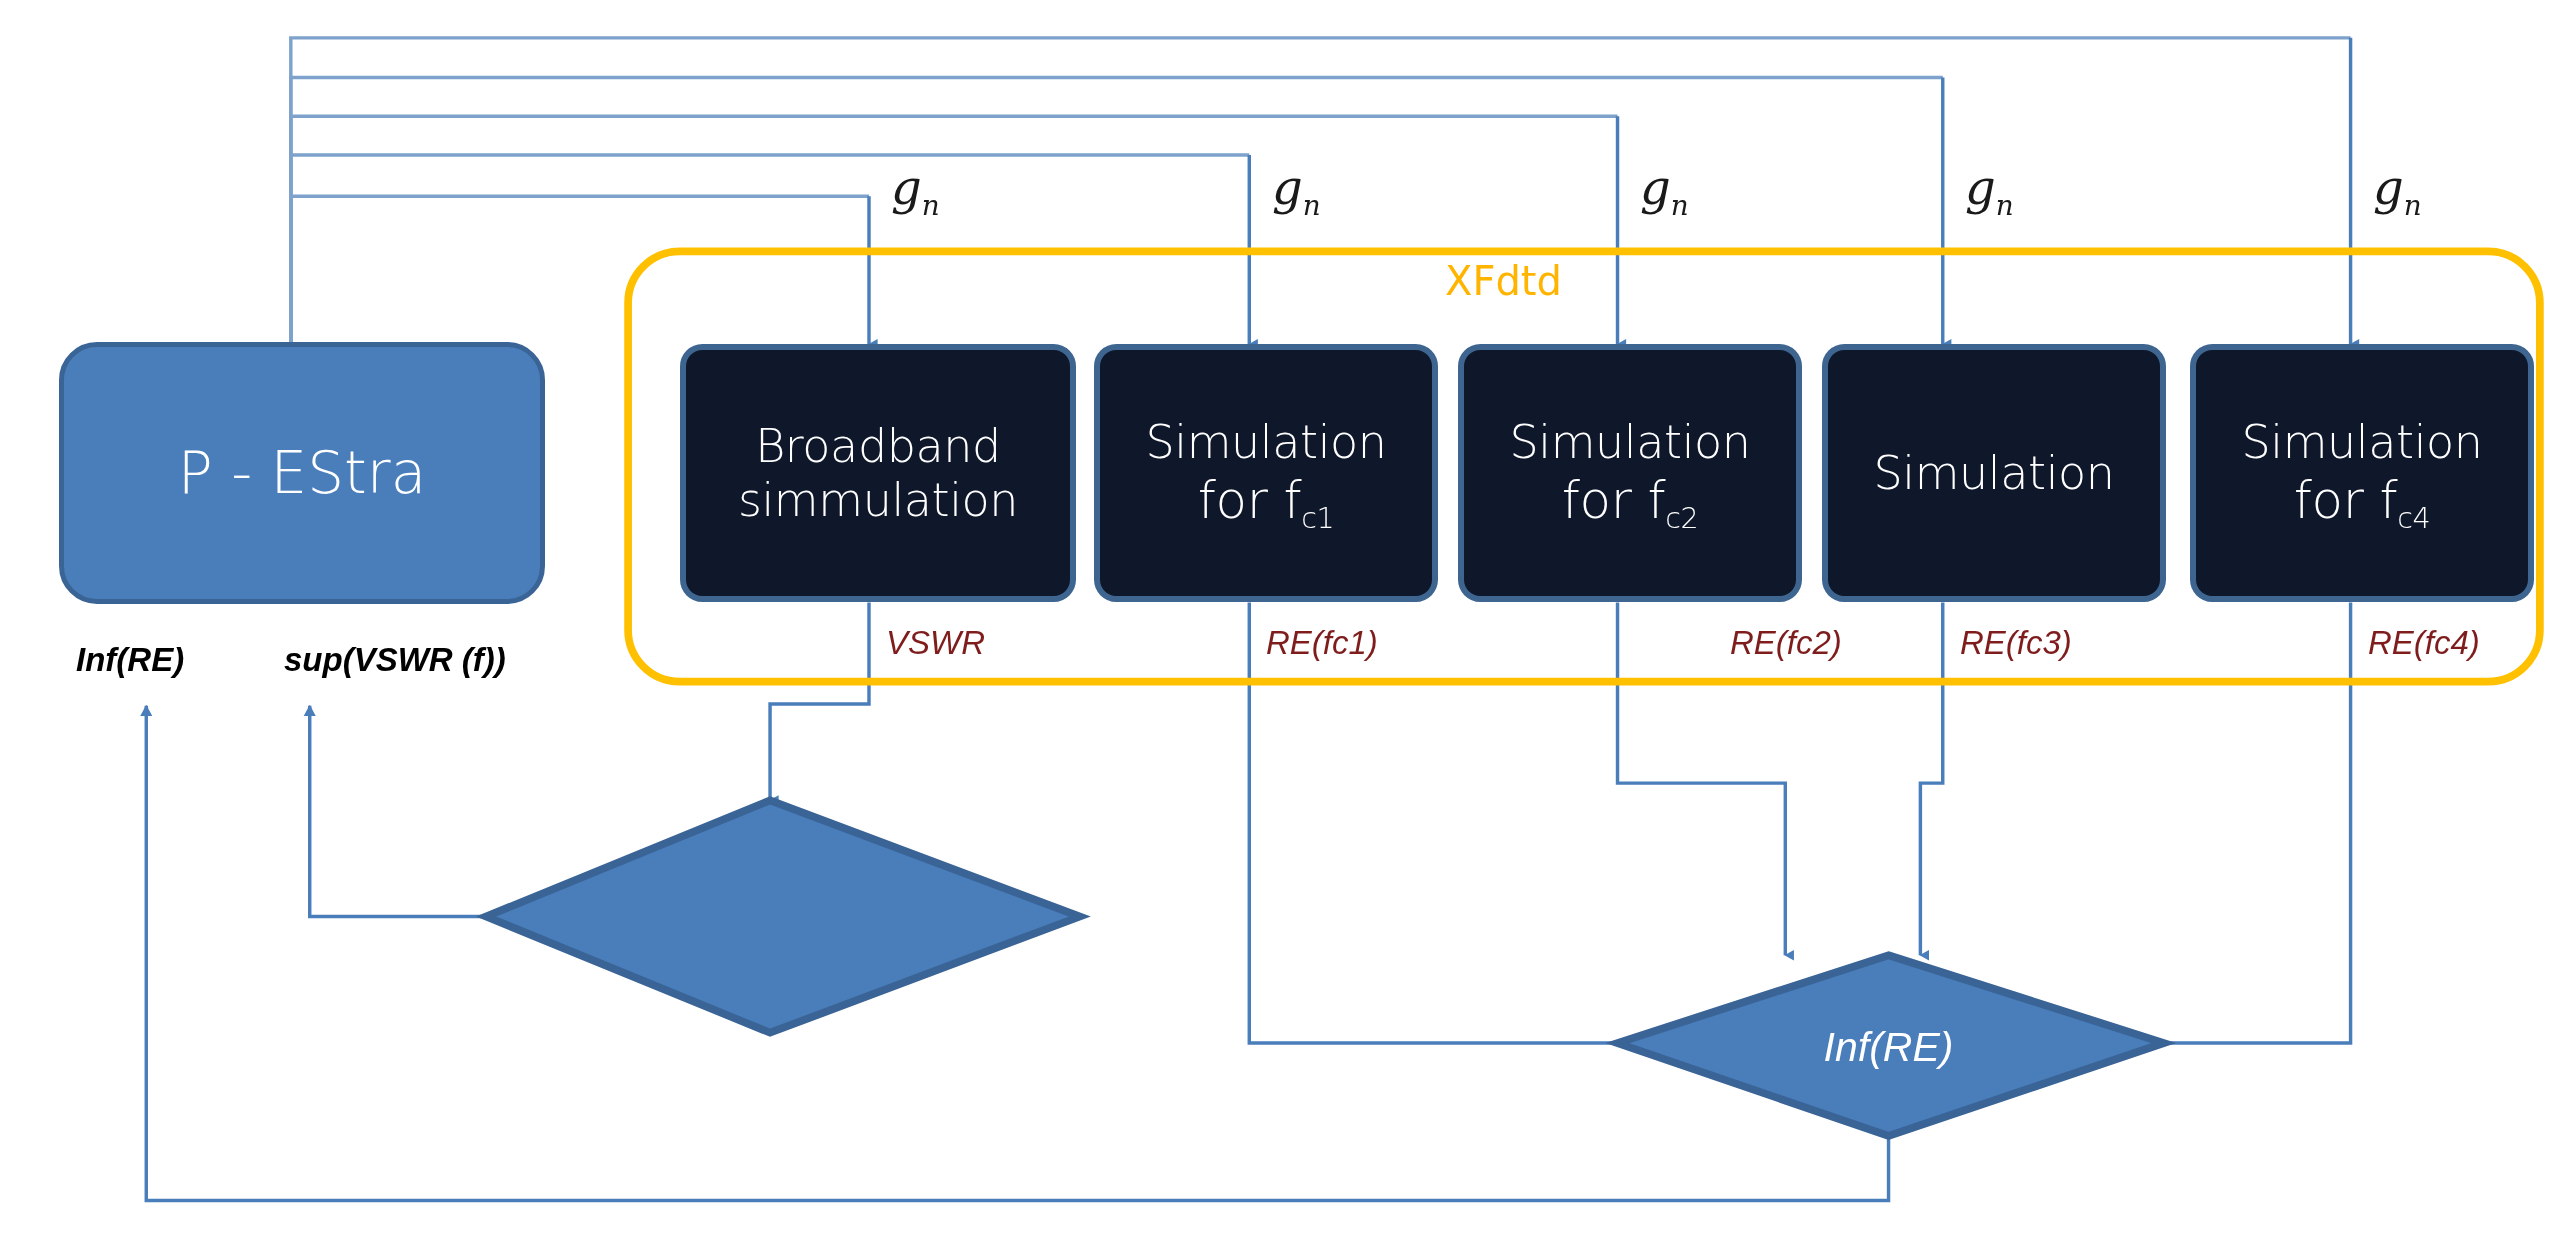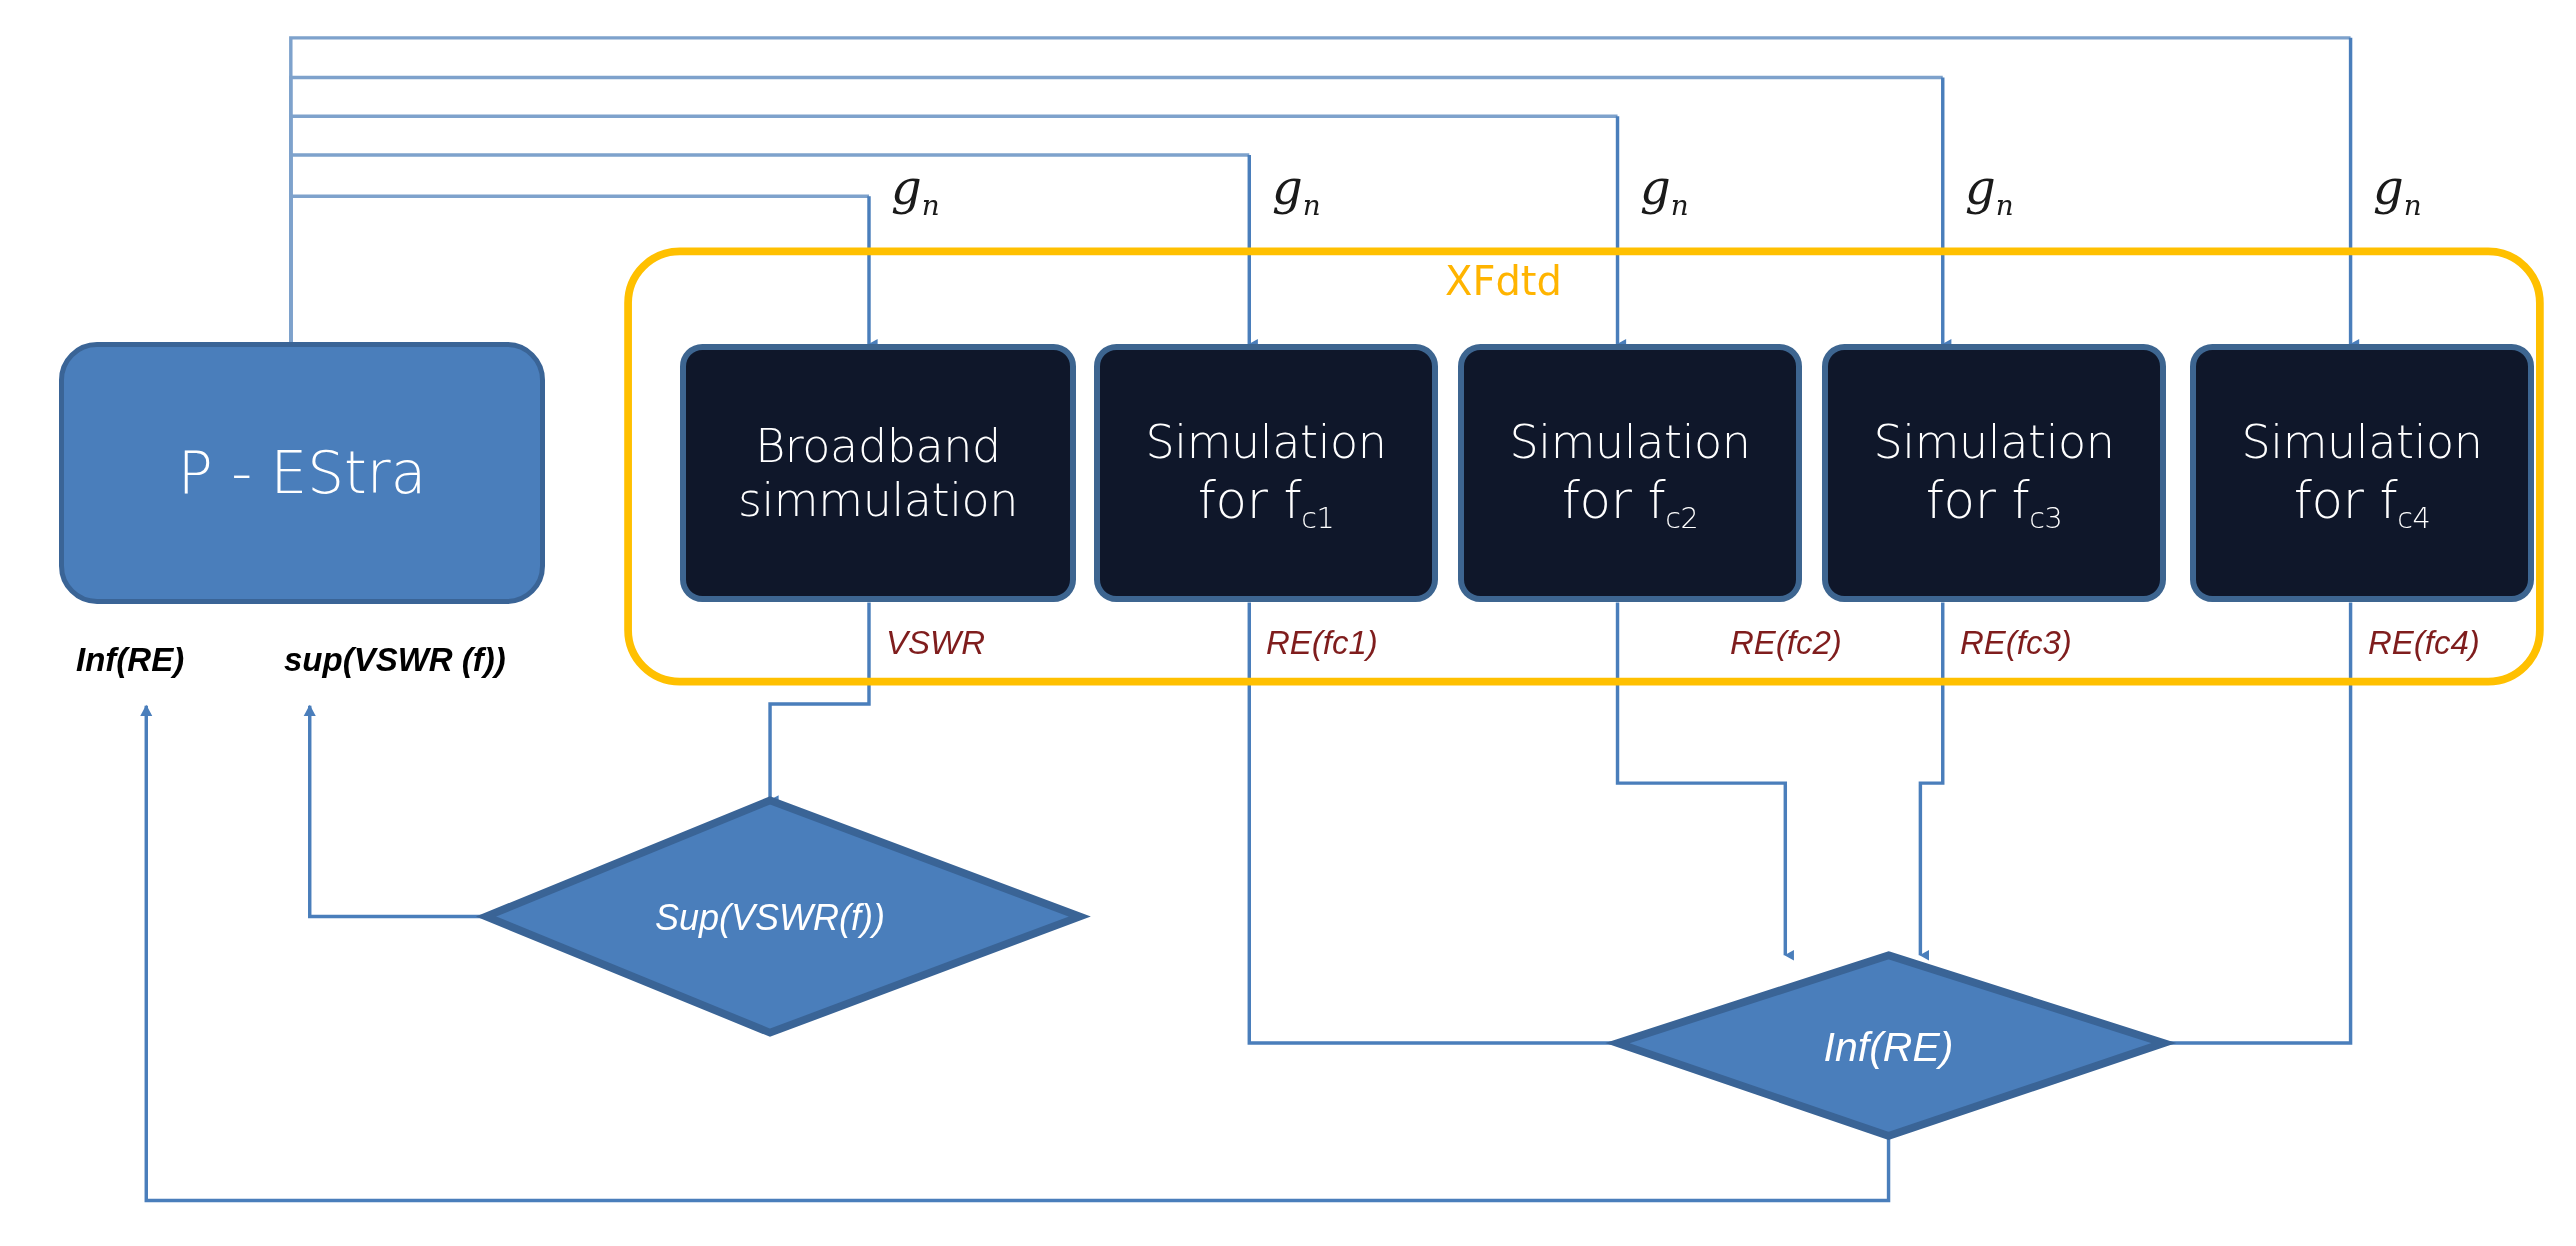--- a/index.html
+++ b/index.html
@@ -185,21 +185,20 @@
   <div class="node proc-box" style="left:1458px; top:344px; width:344px; height:258px;">
     <div>
       <div>Simulation</div>
       <div><span class="fbig">for f</span><span class="sub">c2</span></div>
     </div>
   </div>
 
   <div class="node proc-box" style="left:1822px; top:344px; width:344px; height:258px;">
     <div>
       <div>Simulation</div>
-      <div><span class="fbig">for f</span><span class="sub">c3</span></div>
     </div>
   </div>
 
   <div class="node proc-box" style="left:2190px; top:344px; width:344px; height:258px;">
     <div>
       <div>Simulation</div>
       <div><span class="fbig">for f</span><span class="sub">c4</span></div>
     </div>
   </div>
 
@@ -213,17 +212,16 @@
 
   <div class="edge-label" style="left:886px; top:624px;">VSWR</div>
   <div class="edge-label" style="left:1266px; top:624px;">RE(fc1)</div>
   <div class="edge-label" style="left:1730px; top:624px;">RE(fc2)</div>
   <div class="edge-label" style="left:1960px; top:624px;">RE(fc3)</div>
   <div class="edge-label" style="left:2368px; top:624px;">RE(fc4)</div>
 
   <div class="io-label" style="left:76px; top:641px;">Inf(RE)</div>
   <div class="io-label" style="left:284px; top:641px;">sup(VSWR (f))</div>
 
-  <div class="diamond-label" style="left:615px; top:897px; width:310px;">Sup(VSWR(f))</div>
   <div class="diamond-label" style="left:1768px; top:1024px; width:241px; font-size:41px;">Inf(RE)</div>
 
 </div>
 
 
 </body></html>

